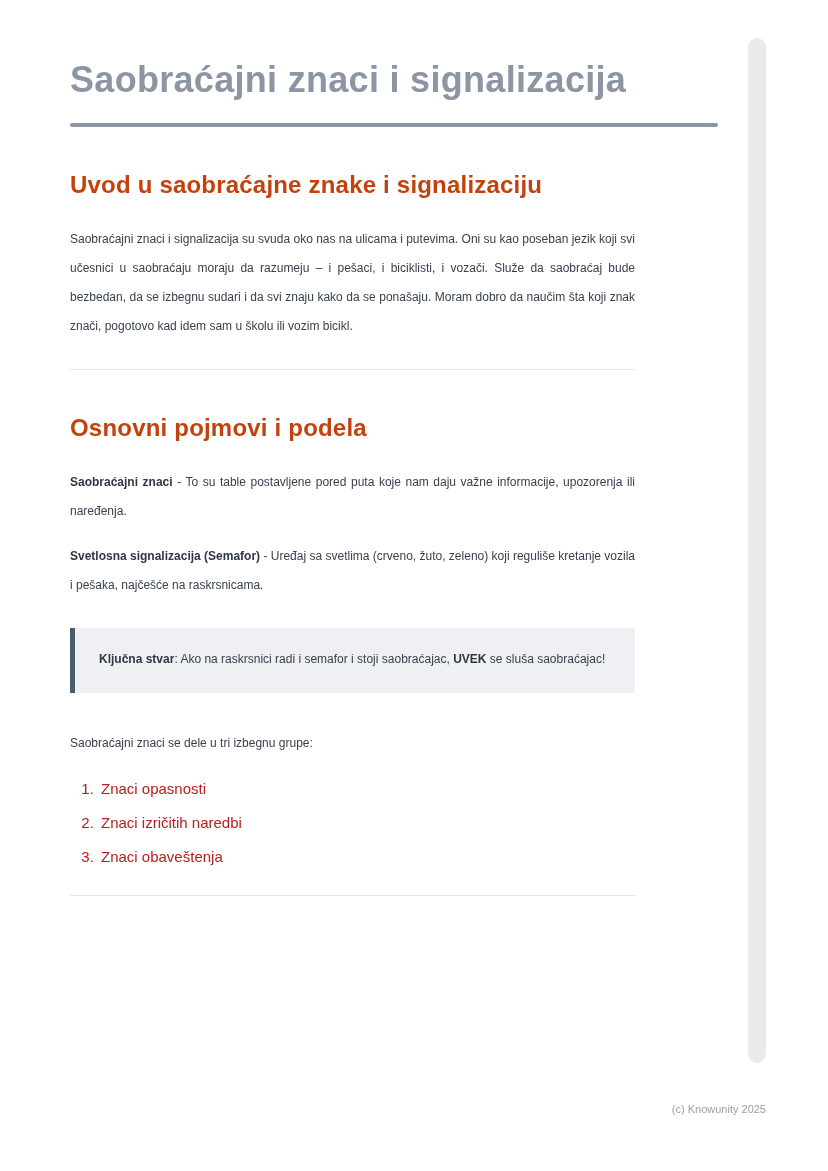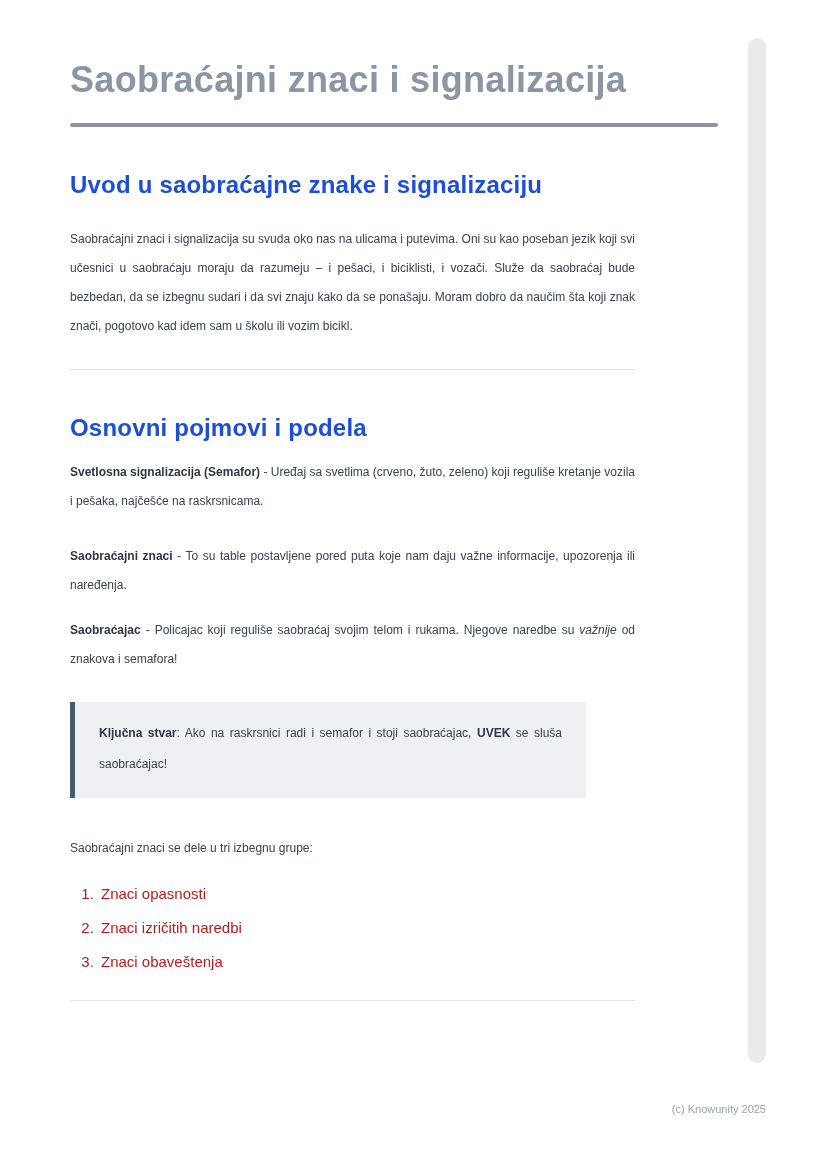--- a/index.html
+++ b/index.html
@@ -45,42 +45,42 @@
     margin-top: 20px;
     width: 648px;
     height: 4px;
     background: #8b95a4;
     border-radius: 2px;
   }
   .section-heading {
     margin-top: 44px;
     font-size: 24px;
     font-weight: bold;
-    color: #1d4ed8;
+    color: #c2410c;
     letter-spacing: 0.2px;
   }
   .body-text {
     margin-top: 26px;
     font-size: 12px;
     line-height: 29px;
     color: #39414f;
     text-align: justify;
   }
   .term-paragraph { margin-top: 16px; }
   .term-paragraph.first { margin-top: 26px; }
   .term-paragraph strong, .callout strong { color: #2f3745; }
   .divider {
     border: none;
     border-top: 1px solid #e4e7ea;
     margin-top: 28px;
     width: 565px;
   }
   .callout {
     margin-top: 28px;
-    width: 516px;
+    width: 565px;
     background: #eef0f3;
     border-left: 5px solid #4b5a6d;
     padding: 16px 24px 18px 24px;
   }
   .callout .body-text {
     margin-top: 0;
     line-height: 31px;
   }
   .groups-intro {
     margin-top: 36px;
@@ -121,25 +121,24 @@
     <div class="title-rule"></div>
 
     <h2 class="section-heading">Uvod u saobraćajne znake i signalizaciju</h2>
 
     <p class="body-text">Saobraćajni znaci i signalizacija su svuda oko nas na ulicama i putevima. Oni su kao poseban jezik koji svi učesnici u saobraćaju moraju da razumeju – i pešaci, i biciklisti, i vozači. Služe da saobraćaj bude bezbedan, da se izbegnu sudari i da svi znaju kako da se ponašaju. Moram dobro da naučim šta koji znak znači, pogotovo kad idem sam u školu ili vozim bicikl.</p>
 
     <hr class="divider">
 
     <h2 class="section-heading">Osnovni pojmovi i podela</h2>
 
+    <p class="body-text term-paragraph first"><strong>Saobraćajni znaci</strong><span> - To su table postavljene pored puta koje nam daju važne informacije, upozorenja ili naređenja.</span><em></em><span></span></p>
+
     <p class="body-text term-paragraph"><strong>Svetlosna signalizacija (Semafor)</strong><span> - Uređaj sa svetlima (crveno, žuto, zeleno) koji reguliše kretanje vozila i pešaka, najčešće na raskrsnicama.</span><em></em><span></span></p>
 
-    <p class="body-text term-paragraph first"><strong>Saobraćajni znaci</strong><span> - To su table postavljene pored puta koje nam daju važne informacije, upozorenja ili naređenja.</span><em></em><span></span></p>
-
-    <p class="body-text term-paragraph"><strong>Saobraćajac</strong><span> - Policajac koji reguliše saobraćaj svojim telom i rukama. Njegove naredbe su </span><em>važnije</em><span> od znakova i semafora!</span></p>
 
     <div class="callout">
       <p class="body-text"><strong>Ključna stvar</strong><span>: Ako na raskrsnici radi i semafor i stoji saobraćajac, </span><strong>UVEK</strong><span> se sluša saobraćajac!</span></p>
     </div>
 
     <p class="body-text groups-intro">Saobraćajni znaci se dele u tri izbegnu grupe:</p>
 
     <ol class="groups-list">
       <li>Znaci opasnosti</li>
       <li>Znaci izričitih naredbi</li>

